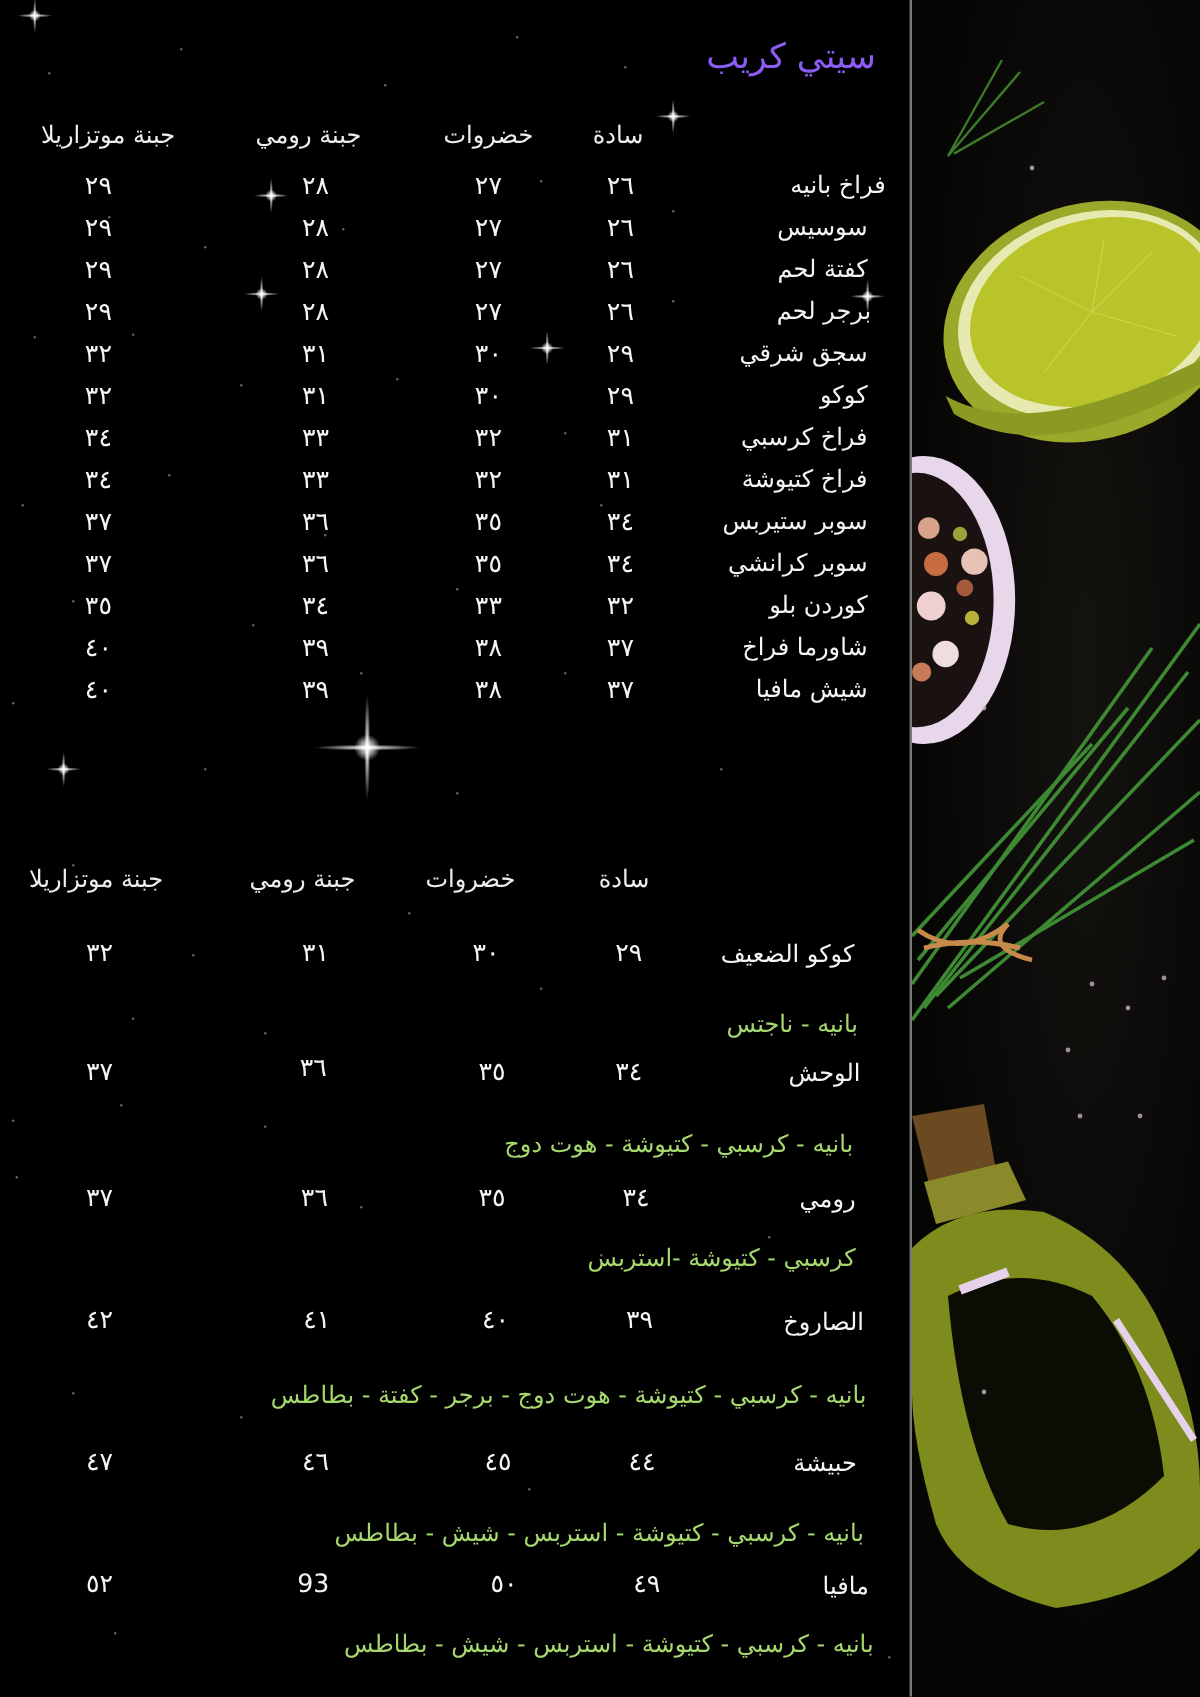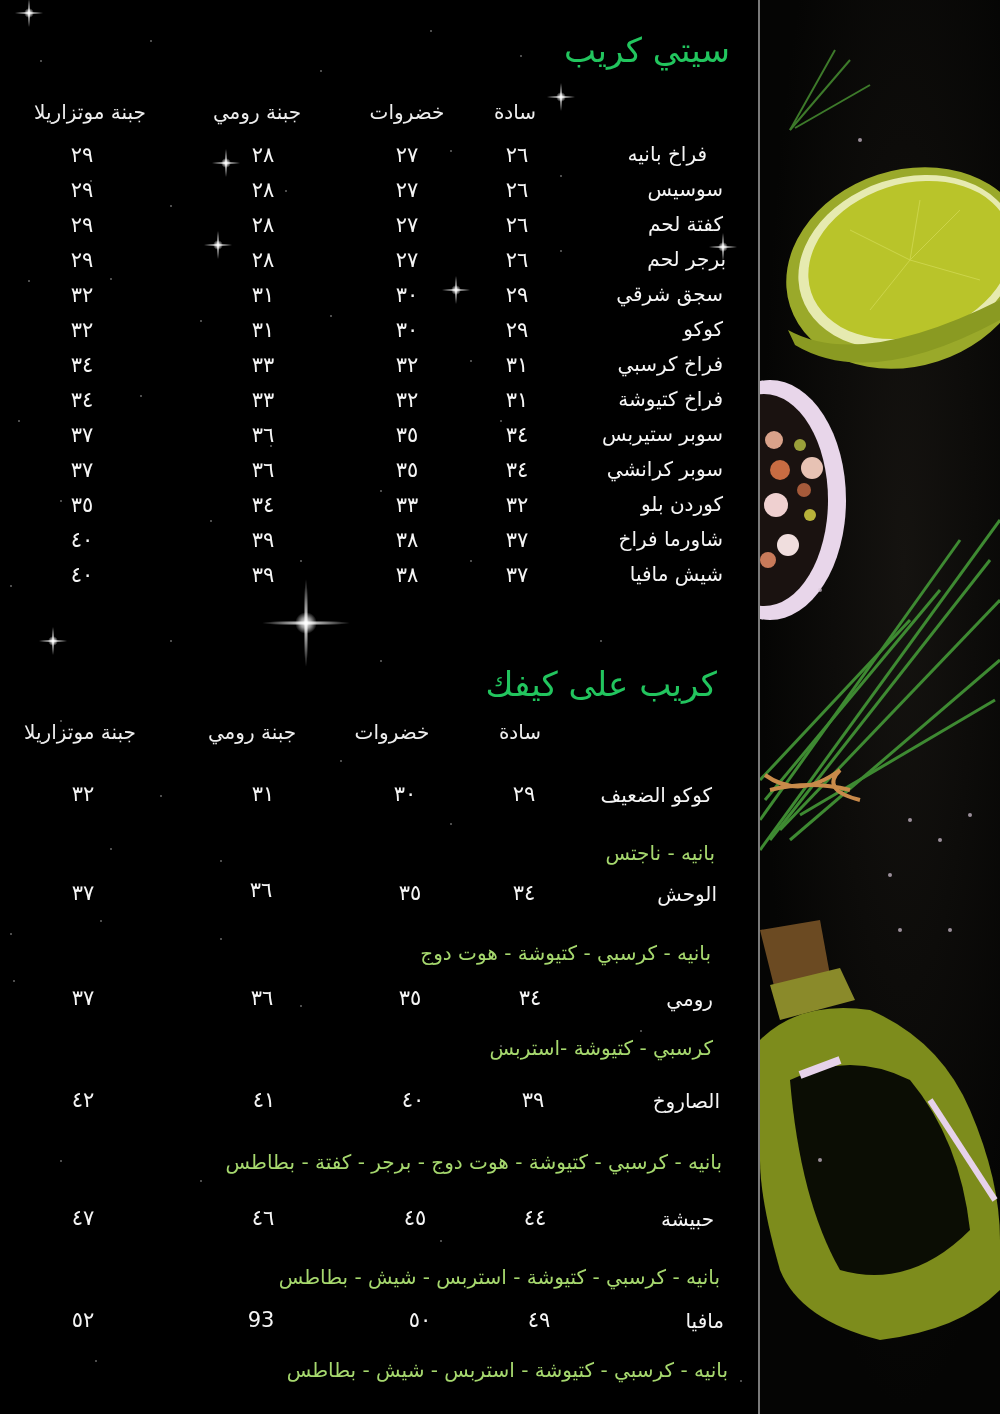--- a/index.html
+++ b/index.html
@@ -31,21 +31,21 @@
 
   
   .divider { position: absolute; left: 758px; top: 0; width: 2px; height: 1414px; background: #7a7a7a; }
   .photo {
     position: absolute; left: 760px; top: 0; width: 240px; height: 1414px; overflow: hidden;
     background: radial-gradient(ellipse at 60% 40%, #151310 0%, #050504 70%);
   }
   .photo svg { position: absolute; left: 0; top: 0; }
 
   
-  .title { position: absolute; color: #22c55e; font-size: 34px; direction: rtl; white-space: nowrap; }
+  .title { position: absolute; color: #8b5cf6; font-size: 29px; direction: rtl; white-space: nowrap; }
   .colhead { position: absolute; font-size: 20px; direction: rtl; white-space: nowrap; color: #eee; }
   .item { position: absolute; font-size: 20px; direction: rtl; white-space: nowrap; color: #f5f5f5; text-align: right; }
   .num { position: absolute; font-size: 21px; white-space: nowrap; color: #f5f5f5; text-align: center; width: 60px; margin-left: -30px; }
   .note { position: absolute; font-size: 20px; direction: rtl; white-space: nowrap; color: #a6d86e; text-align: right; }
 </style>
 </head>
 <body>
 
 <div class="page">
 
@@ -201,21 +201,21 @@
   </div>
 
   <div class="title" style="right:270px;top:30px">سيتي كريب</div>
 
   <div class="colhead" style="left:515px;top:100px;transform:translateX(-50%)">سادة</div>
   <div class="colhead" style="left:407px;top:100px;transform:translateX(-50%)">خضروات</div>
   <div class="colhead" style="left:257px;top:100px;transform:translateX(-50%)">جبنة رومي</div>
   <div class="colhead" style="left:90px;top:100px;transform:translateX(-50%)">جبنة موتزاريلا</div>
 
   <div>
-    <div class="item" style="right:293px;top:142px">فراخ بانيه</div>
+    <div class="item" style="right:262px;top:142px">فراخ بانيه</div>
     <div class="num" style="left:517px;top:143px">٢٦</div>
     <div class="num" style="left:407px;top:143px">٢٧</div>
     <div class="num" style="left:263px;top:143px">٢٨</div>
     <div class="num" style="left:82px;top:143px">٢٩</div>
   </div>
   <div>
     <div class="item" style="right:277px;top:177px">سوسيس</div>
     <div class="num" style="left:517px;top:178px">٢٦</div>
     <div class="num" style="left:407px;top:178px">٢٧</div>
     <div class="num" style="left:263px;top:178px">٢٨</div>
@@ -292,21 +292,20 @@
     <div class="num" style="left:82px;top:528px">٤٠</div>
   </div>
   <div>
     <div class="item" style="right:277px;top:562px">شيش مافيا</div>
     <div class="num" style="left:517px;top:563px">٣٧</div>
     <div class="num" style="left:407px;top:563px">٣٨</div>
     <div class="num" style="left:263px;top:563px">٣٩</div>
     <div class="num" style="left:82px;top:563px">٤٠</div>
   </div>
 
-  <div class="title" style="right:283px;top:664px">كريب على كيفك</div>
 
   <div class="colhead" style="left:520px;top:720px;transform:translateX(-50%)">سادة</div>
   <div class="colhead" style="left:392px;top:720px;transform:translateX(-50%)">خضروات</div>
   <div class="colhead" style="left:252px;top:720px;transform:translateX(-50%)">جبنة رومي</div>
   <div class="colhead" style="left:80px;top:720px;transform:translateX(-50%)">جبنة موتزاريلا</div>
 
   <div>
     <div class="item" style="right:288px;top:783px">كوكو الضعيف</div>
     <div class="num" style="left:524px;top:782px">٢٩</div>
     <div class="num" style="left:405px;top:782px">٣٠</div>

